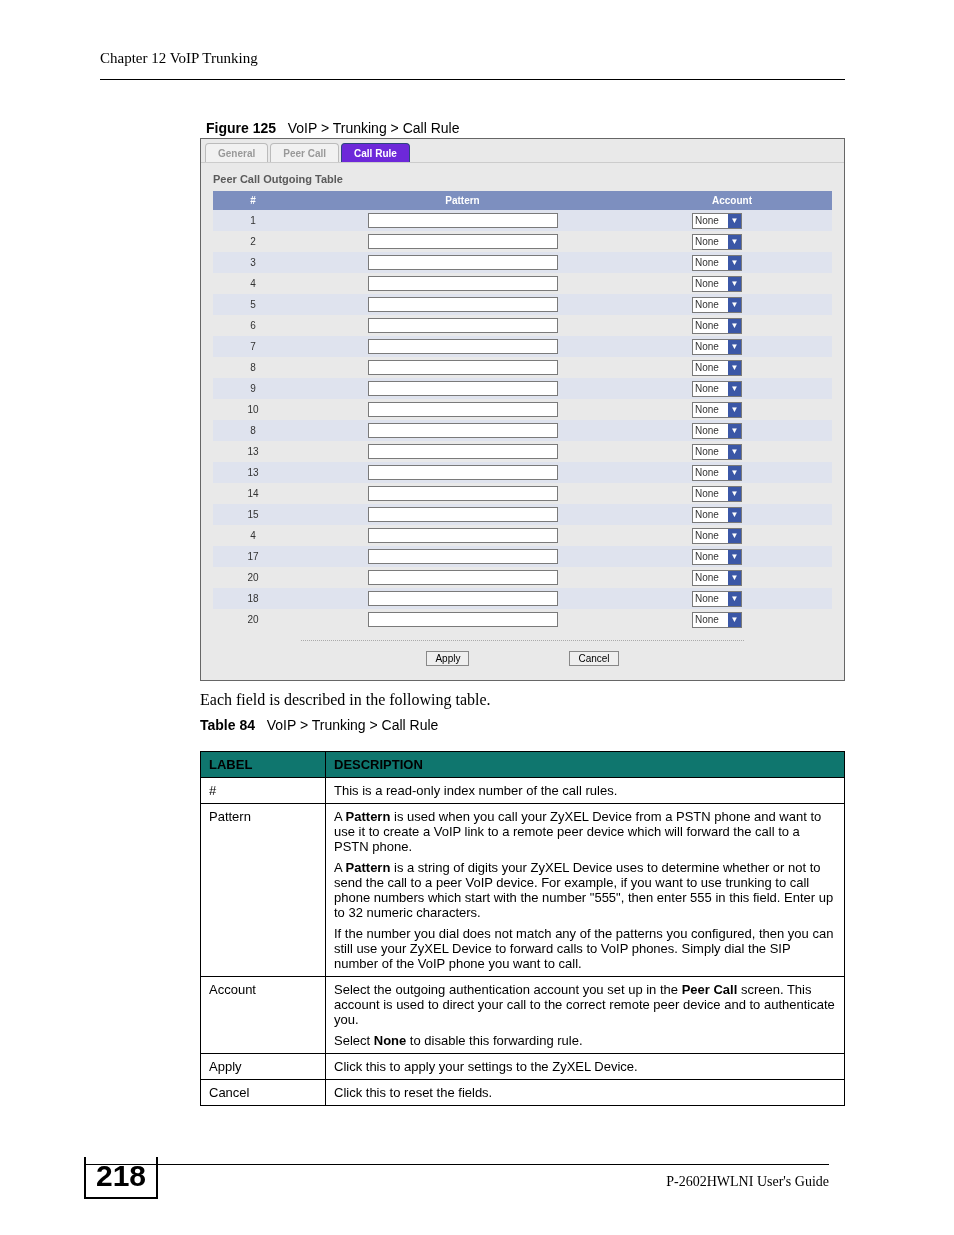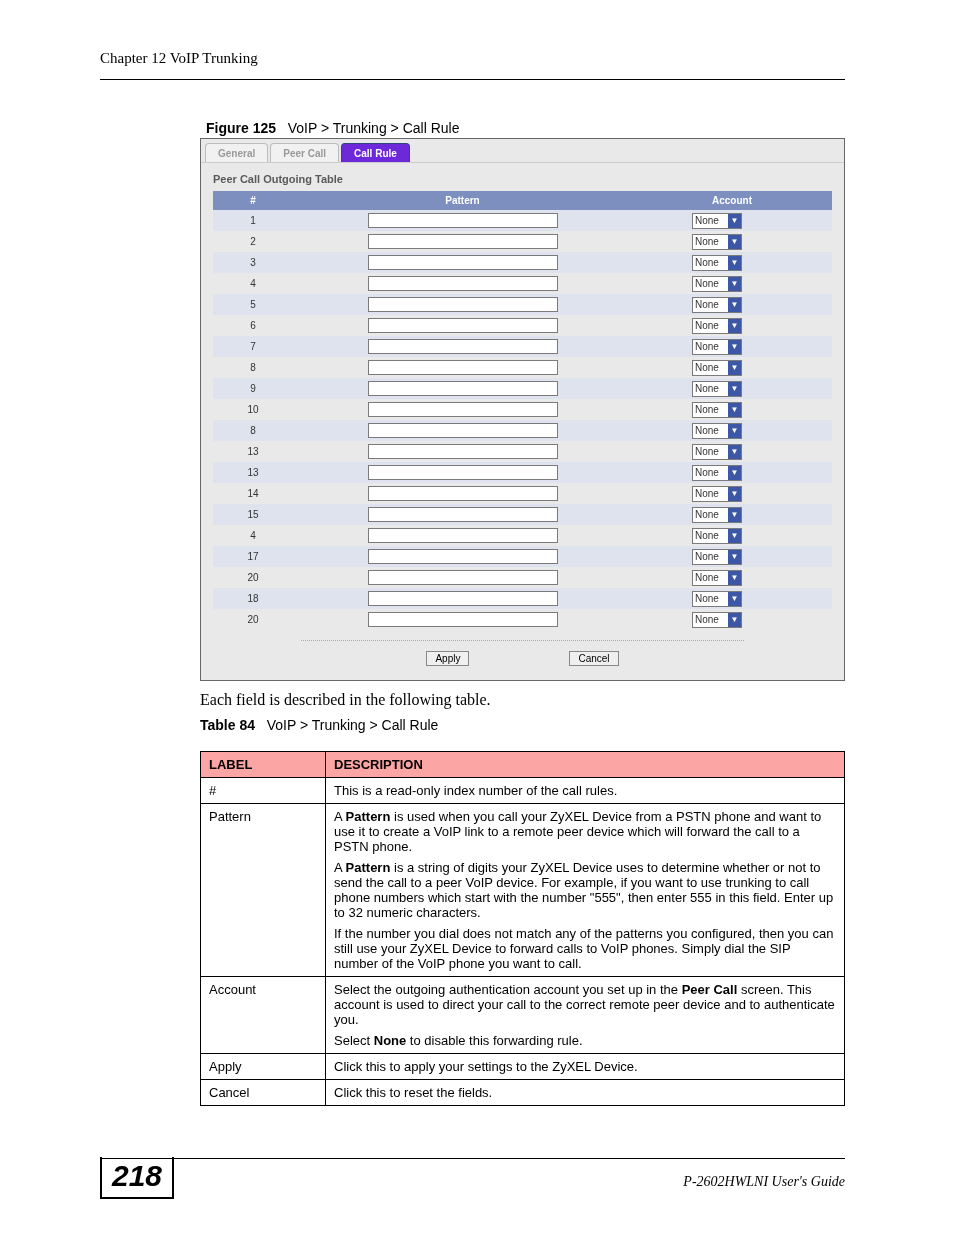--- a/index.html
+++ b/index.html
@@ -158,37 +158,35 @@
     font-size: 13px;
   }
   table.desc th, table.desc td {
     border: 1px solid #000;
     padding: 5px 8px;
     vertical-align: top;
     text-align: left;
   }
   table.desc th {
     font-weight: bold;
-    background: #fca5a5;
+    background: #0f766e;
   }
   table.desc td p { margin-bottom: 6px; }
   table.desc td p:last-child { margin-bottom: 0; }
   .col-label { width: 125px; }
 
   .footer {
     position: absolute;
-    left: 100px;
+    left: 84px;
     bottom: 36px;
     width: 745px;
     border-top: 1.5px solid #000;
-    padding-top: 6px;
     display: flex;
     justify-content: space-between;
     align-items: center;
-    font-style: italic;
   }
   .page-num {
     font-family: Arial, Helvetica, sans-serif;
     font-size: 30px;
     font-weight: bold;
     border: 2px solid #000;
     border-top: none;
     padding: 2px 10px 4px 10px;
     margin-top: -8px;
   }

